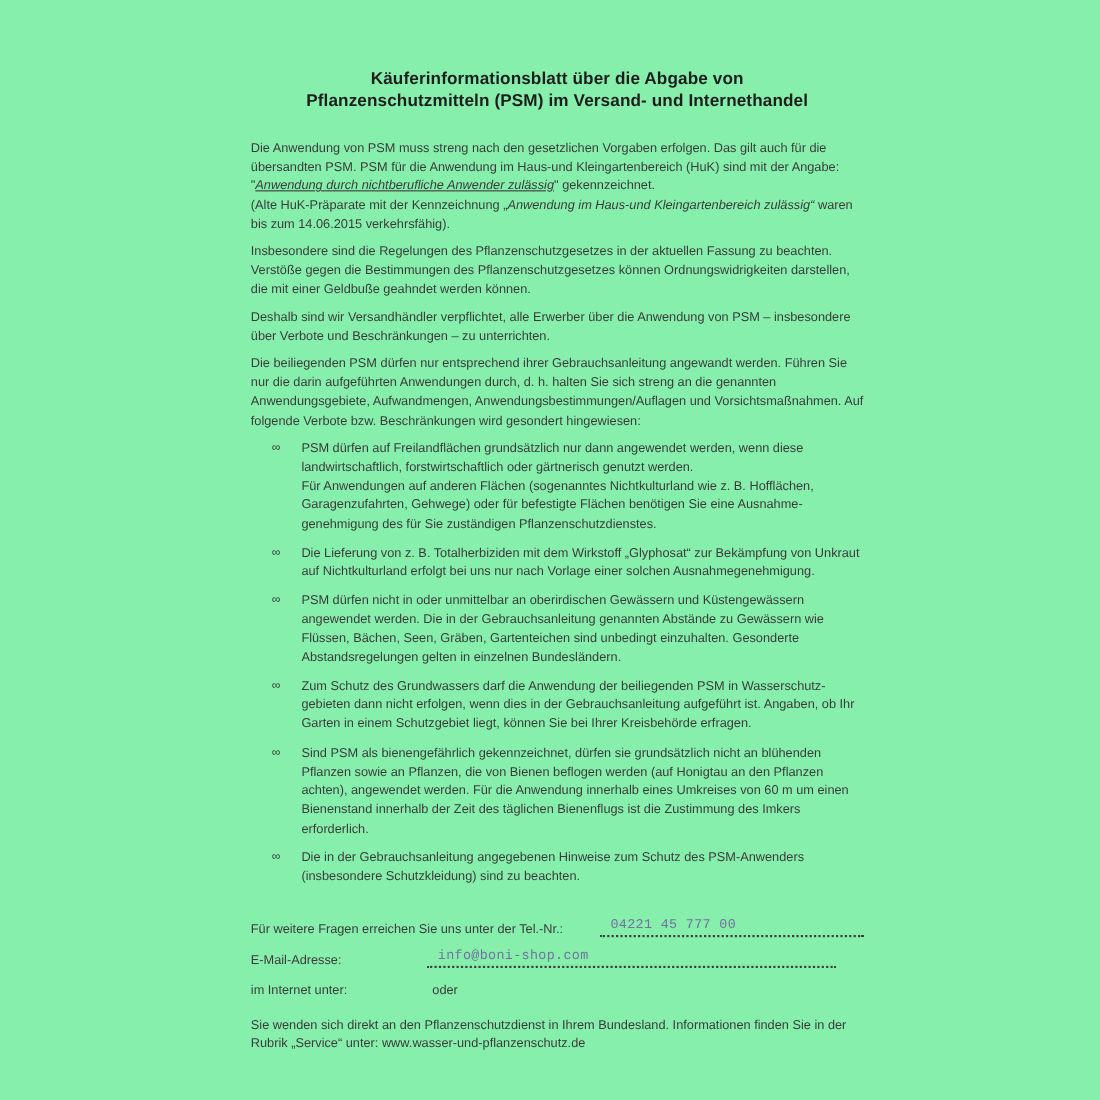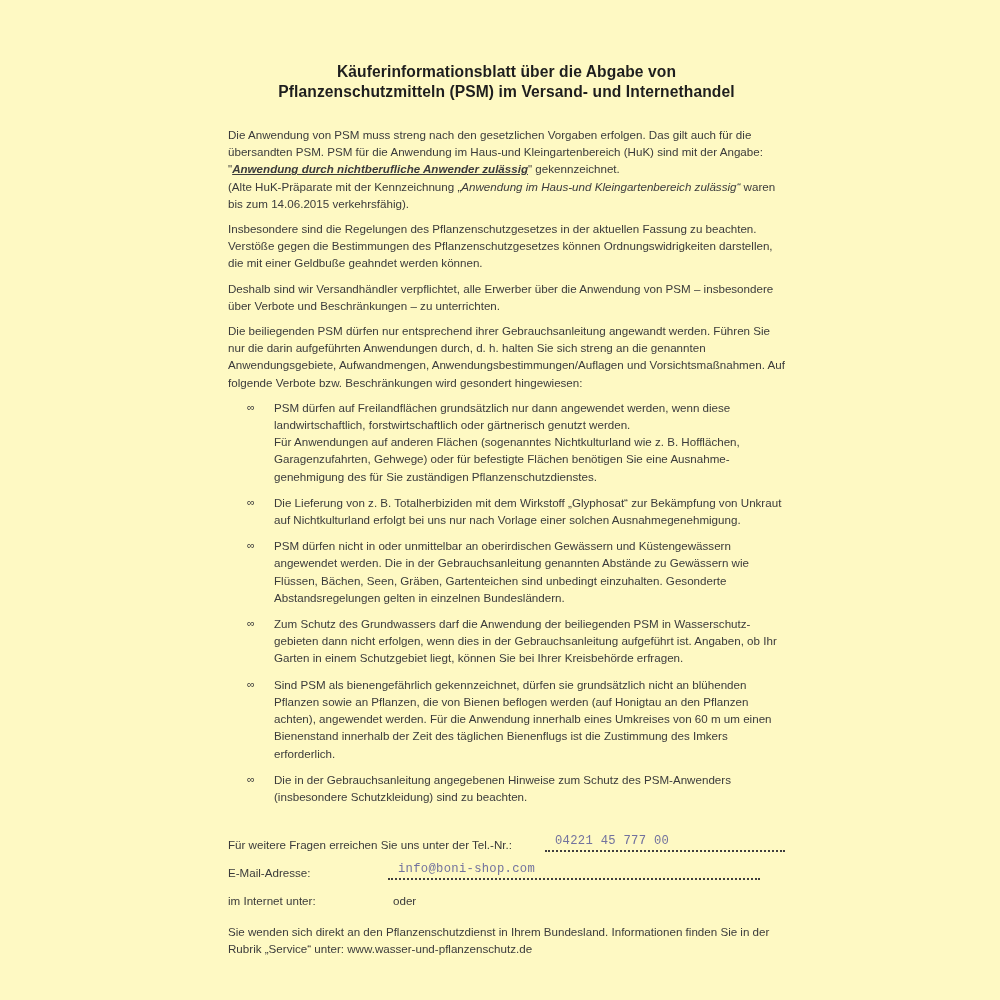--- a/index.html
+++ b/index.html
@@ -1,20 +1,20 @@
 <!DOCTYPE html>
 <html><head>
 <meta charset="utf-8">
 <style>
   html, body { margin: 0; padding: 0; background: #ffffff; }
   .page {
     position: relative;
     width: 1000px;
     height: 1000px;
-    background: #fef9c3;
+    background: #86efac;
     overflow: hidden;
     font-family: "Liberation Sans", sans-serif;
     color: #3b3b3b;
   }
   .content {
     position: absolute;
     left: 228px;
     top: 62px;
     width: 557px;
   }
@@ -25,21 +25,21 @@
     line-height: 20px;
     font-weight: bold;
     color: #1e1e1e;
     letter-spacing: 0.1px;
   }
   .para {
     margin: 0 0 8px 0;
     font-size: 11.6px;
     line-height: 17.2px;
   }
-  .em-ul { font-style: italic; text-decoration: underline; font-weight: bold; }
+  .em-ul { font-style: italic; text-decoration: underline; }
   .em { font-style: italic; }
   .bullets {
     list-style: none;
     margin: 0 0 4px 0;
     padding: 0 0 0 19px;
   }
   .bullet {
     display: flex;
     margin: 0 0 9px 0;
     font-size: 11.6px;

